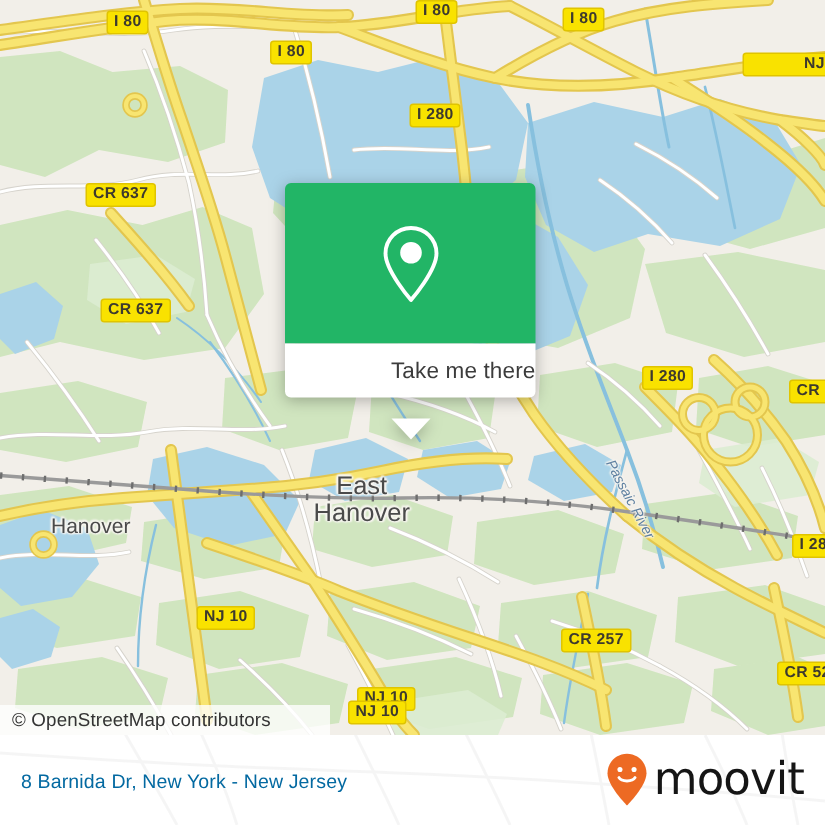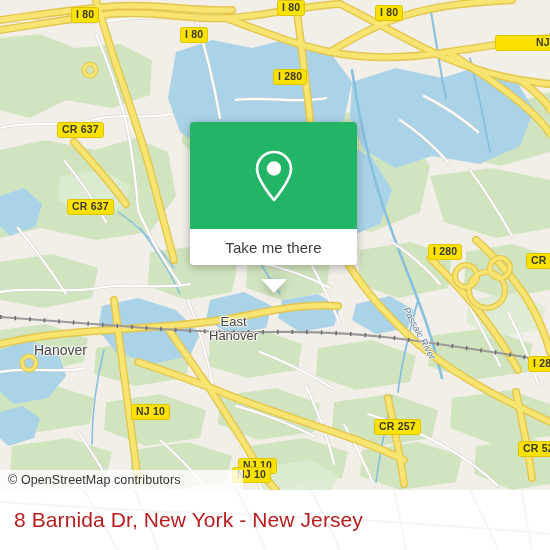--- a/index.html
+++ b/index.html
@@ -9,21 +9,21 @@
     background:#ffffff;
   }
   #app{position:relative;width:550px;height:550px;overflow:hidden;background:#fff;}
 
   
   #map{position:absolute;left:0;top:0;width:550px;height:490px;overflow:hidden;background:#f2efe9;}
   #map svg{display:block;}
 
   
   #attribution{
-    position:absolute;left:0;top:470px;width:243px;height:20px;
+    position:absolute;left:0;top:470px;width:220px;height:20px;
     background:rgba(255,255,255,0.78);
     display:flex;align-items:center;
     padding-left:8px;box-sizing:border-box;
     font-size:12.5px;color:#333;letter-spacing:.1px;
     z-index:40;
   }
 
   
   #popup{
     position:absolute;left:190px;top:122px;width:167px;
@@ -33,21 +33,21 @@
   #popup-top{
     background:#22b566;
     height:107px;
     border-radius:4px 4px 0 0;
     display:flex;align-items:center;justify-content:center;
   }
   #popup-bottom{
     background:#ffffff;
     height:36px;
     border-radius:0 0 4px 4px;
-    display:flex;align-items:center;justify-content:center;
+    display:flex;align-items:center;justify-content:flex-end;
     font-size:15px;color:#3c3c3c;
     letter-spacing:.1px;
   }
   #popup-tail{
     position:absolute;left:71px;top:157px;width:0;height:0;
     border-left:13px solid transparent;
     border-right:13px solid transparent;
     border-top:14px solid #ffffff;
   }
 
@@ -57,21 +57,21 @@
     background:#ffffff;
     overflow:hidden;
   }
   #footer-faint{position:absolute;left:0;top:0;width:550px;height:60px;opacity:.5;}
   #footer-inner{
     position:relative;z-index:3;
     width:550px;height:60px;
     display:flex;align-items:center;justify-content:space-between;
     padding:0 14px 0 14px;box-sizing:border-box;
   }
-  #address{font-size:21px;color:#b91c1c;letter-spacing:.1px;white-space:nowrap;}
+  #address{font-size:13px;color:#0369a1;letter-spacing:.1px;white-space:nowrap;}
   #brand{display:flex;align-items:center;gap:2px;}
   #brand-word{
     font-size:30px;color:#151515;letter-spacing:-0.6px;
     font-family:"DejaVu Sans",sans-serif;font-weight:400;line-height:1;
     margin-left:1px;
   }
 
   
   .shield{
     position:absolute;
@@ -366,21 +366,21 @@
         <div class="shield yellowbg" style="left: 238px; top: 458px;">NJ 10</div>
         <div class="shield yellowbg" style="left: 374px; top: 419px;">CR 257</div>
         <div class="shield yellowbg" style="left: 518px; top: 441px;">CR 527</div>
         <div class="shield yellowbg" style="left: 232px; top: 467px;">NJ 10</div>
       </div>
 
     <div id="placelabels">
         <div class="placelabel" style="left: 34px; top: 342px; font-size: 14px;">
           <div>Hanover</div>
         </div>
-        <div class="placelabel two" style="left: 209px; top: 315px; font-size: 13px;">
+        <div class="placelabel two" style="left: 209px; top: 315px; font-size: 17px;">
           <div>East</div>
           <div>Hanover</div>
         </div>
       </div>
 
     <div id="riverlabels">
         <div class="riverlabel" style="left: 406px; top: 302px; transform: rotate(62deg); transform-origin: left center;">Passaic River</div>
       </div>
   </div>
 
@@ -409,16 +409,25 @@
         <path d="M306,-10 C318,14 330,38 340,60"></path>
         <path d="M392,-10 C398,16 402,40 406,60"></path>
         <path d="M78,-10 C92,14 106,38 118,60"></path>
         <path d="M470,0 C480,20 490,40 498,60"></path>
         <path d="M0,12 C60,16 120,20 180,22 C260,25 340,28 420,34 C480,38 530,42 550,44"></path>
         <path d="M520,-10 C524,16 528,40 532,60"></path>
       </g>
     </svg>
     <div id="footer-inner">
       <div id="address">8 Barnida Dr, New York - New Jersey</div>
+      <div id="brand">
+        <svg width="30" height="38" viewBox="0 0 30 38">
+          <path d="M15 1.5 C7.8 1.5 2 7.3 2 14.5 C2 23 15 36 15 36 C15 36 28 23 28 14.5 C28 7.3 22.2 1.5 15 1.5 Z" fill="#ed6a23"></path>
+          <circle cx="10.3" cy="12" r="1.7" fill="#ffffff"></circle>
+          <circle cx="19.7" cy="12" r="1.7" fill="#ffffff"></circle>
+          <path d="M9.6 17.4 C11.4 20.4 18.6 20.4 20.4 17.4" stroke="#ffffff" stroke-width="1.9" fill="none" stroke-linecap="round"></path>
+        </svg>
+        <span id="brand-word">moovit</span>
+      </div>
     </div>
   </div>
 
 </div>
 
 </body></html>

